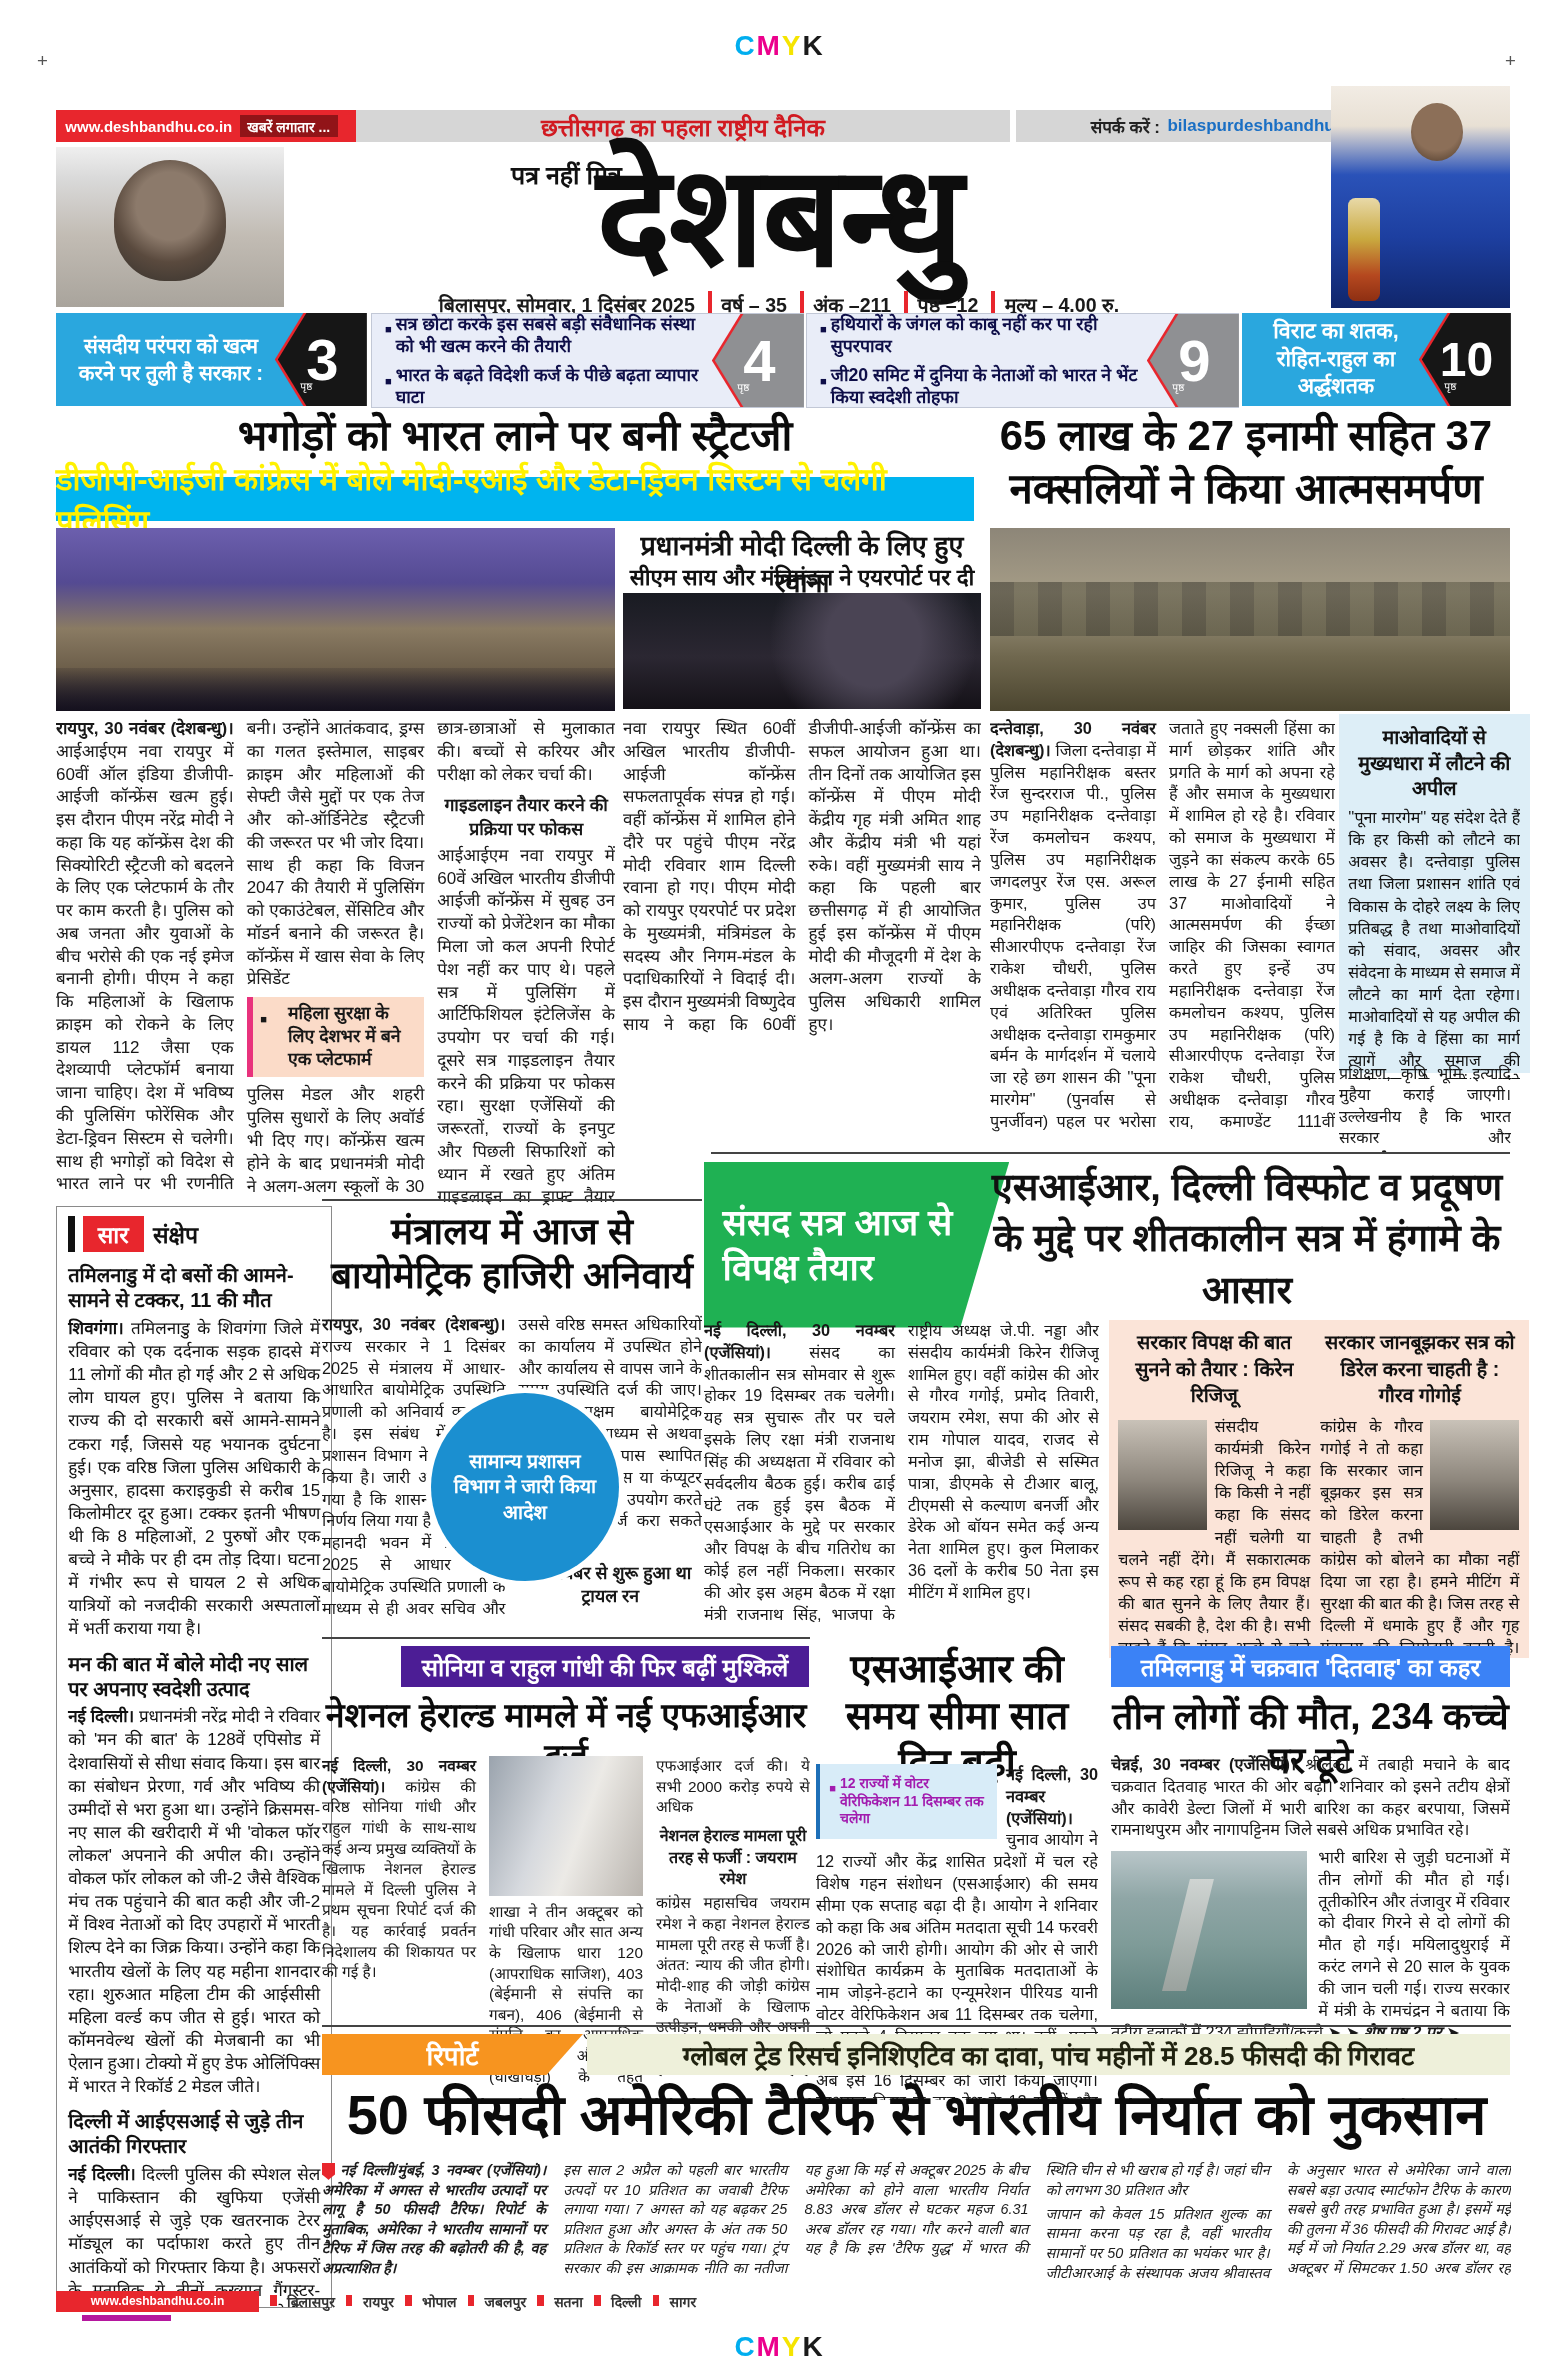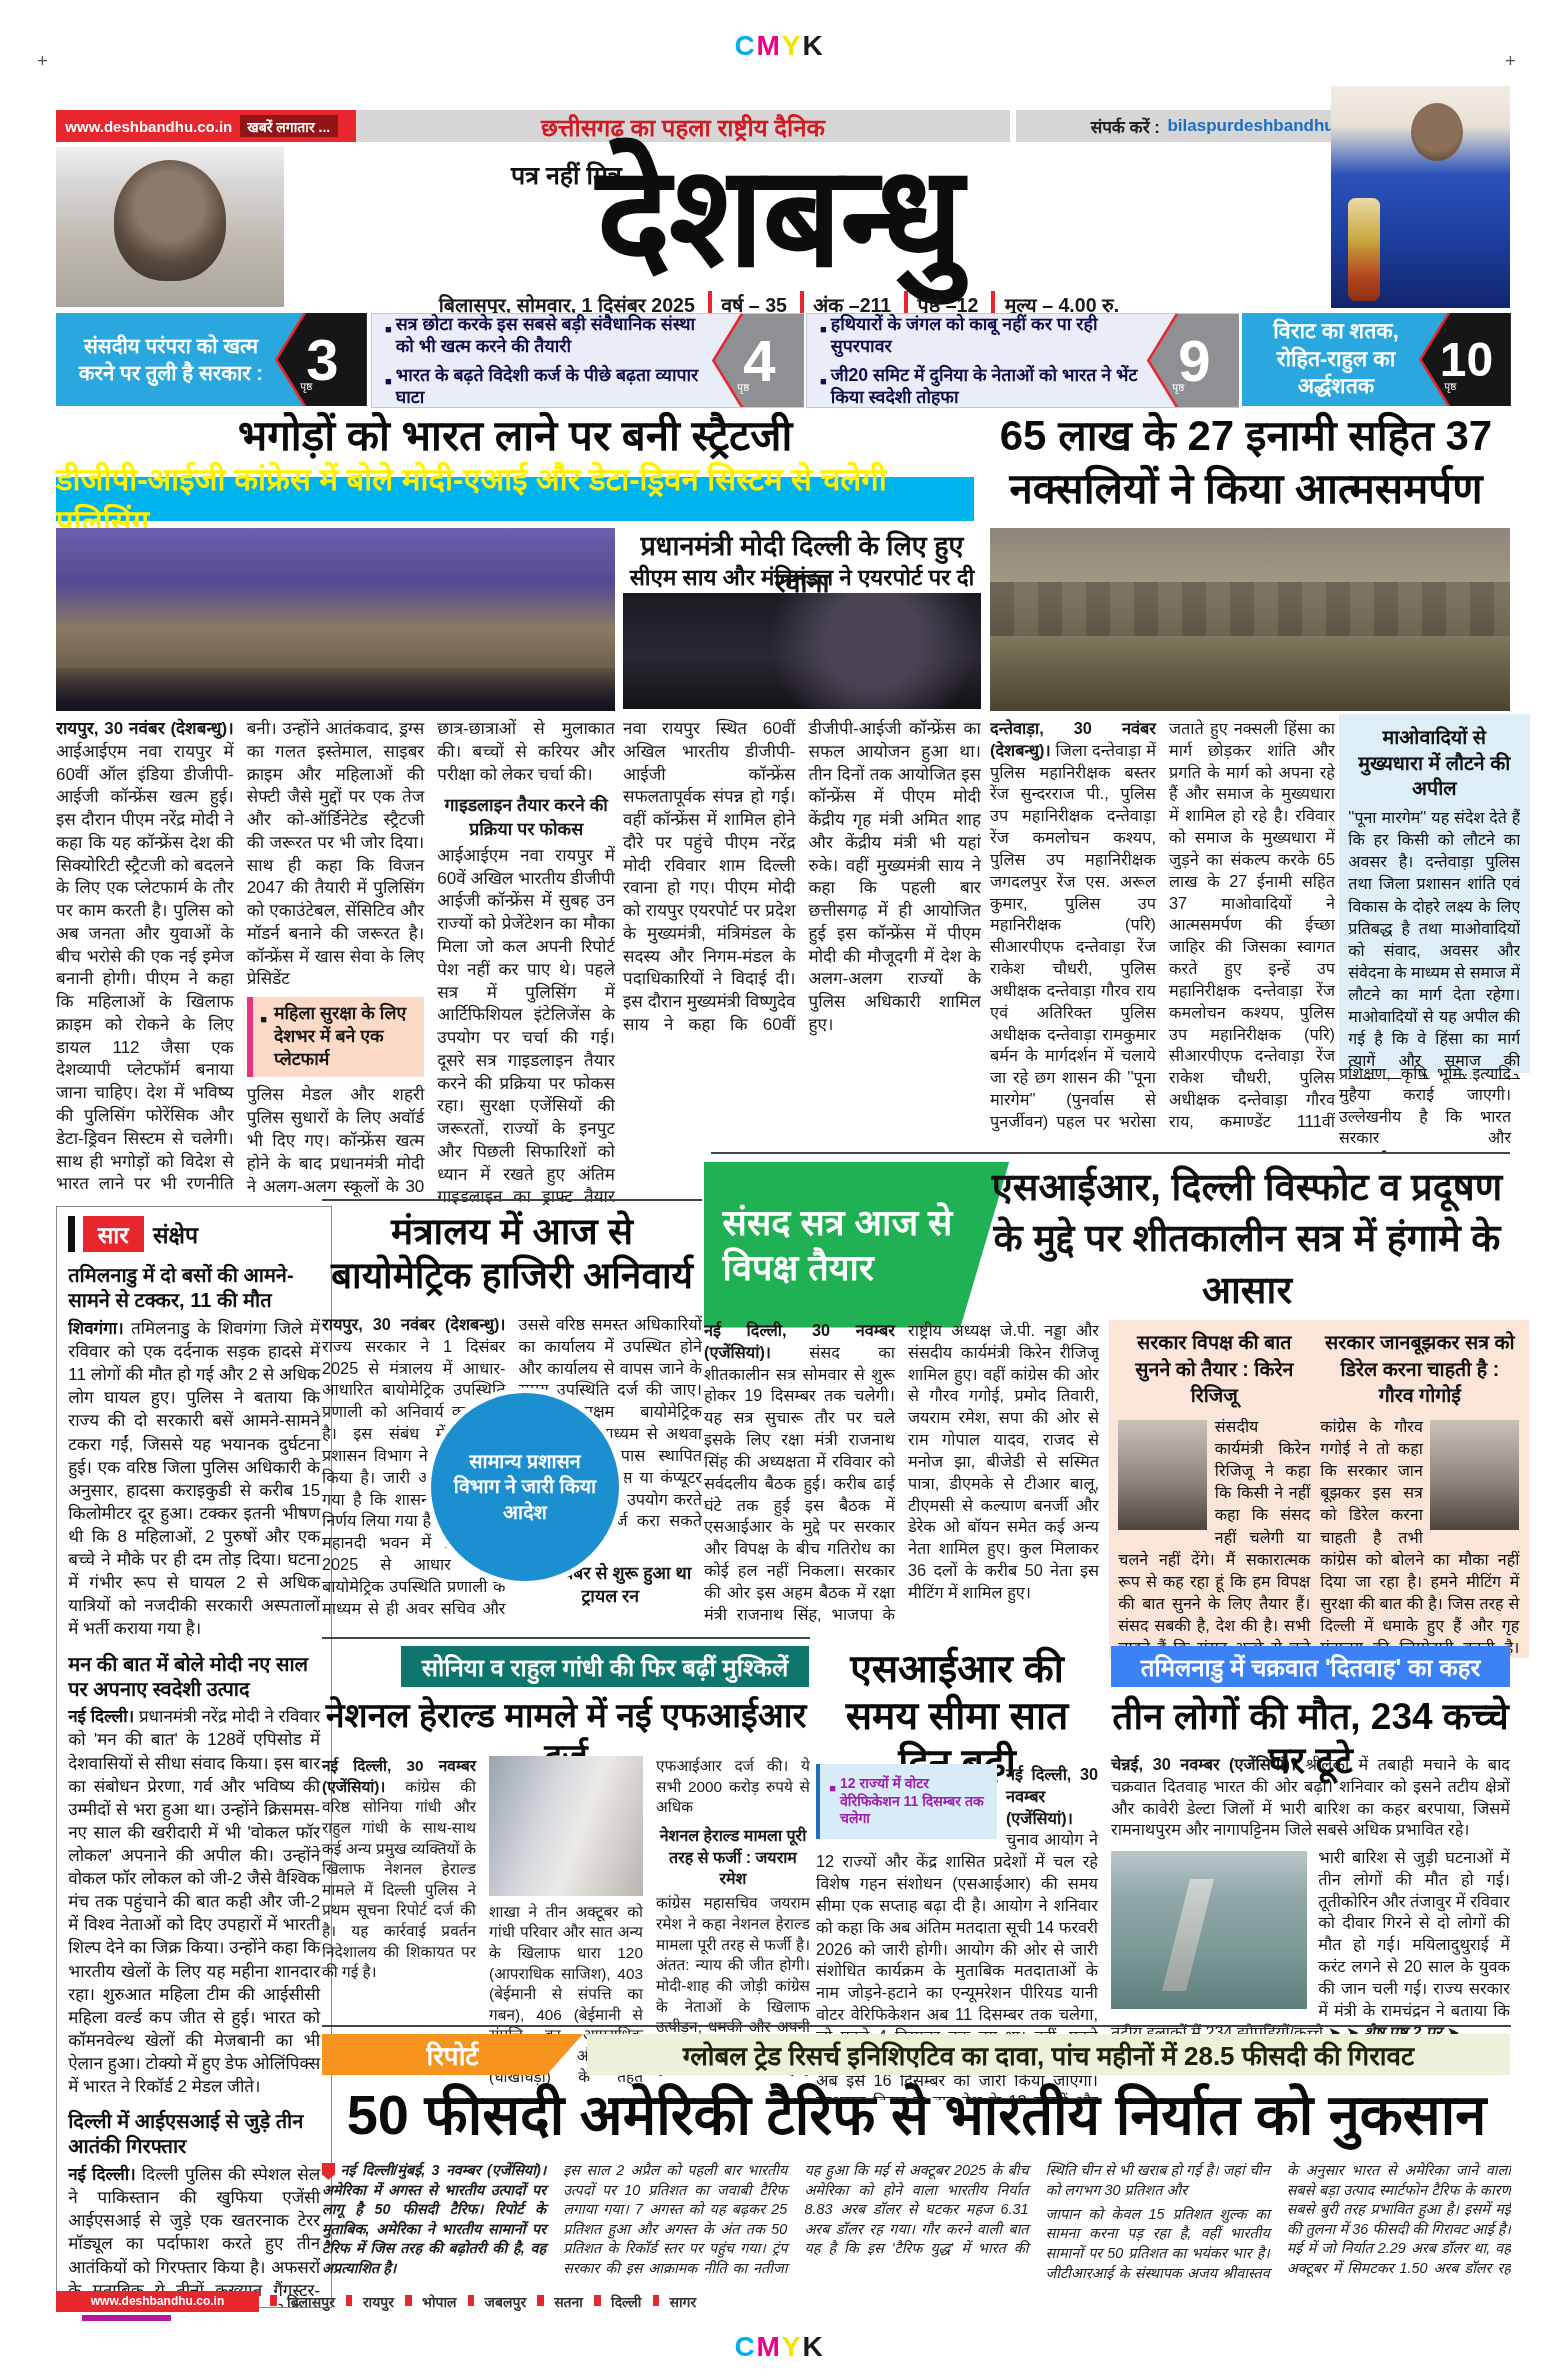--- a/index.html
+++ b/index.html
@@ -43,21 +43,21 @@
   .kicker{background:#00b4ef;color:#fff100;font-weight:800;font-size:31px;display:flex;align-items:center;justify-content:center}
   .h-mid{font-size:27px;font-weight:800}
   .h-mid-sub{font-size:22.4px;font-weight:bold}
   
   .bodytext{font-size:17px;line-height:1.34;color:#181818}
   .cols2{column-count:2;column-gap:13px}
   .cols3{column-count:3;column-gap:13px}
   .bodytext p{margin:0 0 5.6px 0;text-align:justify}
   .bodytext .dl{font-weight:bold}
   .subhead{font-weight:bold;font-size:17.7px;text-align:center;margin:7.5px 0 3.7px}
-  .pinkhead{background:#fbdbc8;border-left:6.5px solid #e8327c;padding:5.6px 7.5px;font-weight:bold;font-size:17.7px;line-height:1.3;margin:0 0 7.5px;display:flex;gap:7px;break-inside:avoid}
+  .pinkhead{background:#fbdbc8;border-left:6.5px solid #e8327c;padding:5.6px 7.5px;font-weight:bold;font-size:17.7px;line-height:1.3;margin:0 0 7.5px;display:flex;gap:21px;break-inside:avoid}
   .cont{font-weight:bold;font-style:italic;white-space:nowrap}
   
   .sidebox{background:#ddeef7;padding:11.2px 9.3px}
   .sidebox h4{margin:0 0 5.6px;font-size:19.6px;text-align:center;line-height:1.3}
   .sidebox .txt{font-size:16px;line-height:1.38;text-align:justify}
   
   .saar{border:0.9px solid #8a8a8a;padding:9.3px 11.2px}
   .saar-title{display:flex;align-items:center;gap:9.3px;border-left:7.5px solid #111;padding-left:7.5px;margin-bottom:7.5px}
   .saar-red{background:#e8262d;color:#fff;font-weight:800;font-size:23px;padding:1.9px 15px}
   .saar-rest{font-weight:800;font-size:23px;color:#111}
@@ -68,21 +68,21 @@
   .greenbox{background:#1fb153;color:#fff;font-weight:800;font-size:36px;line-height:1.25;clip-path:polygon(0 0,100% 0,84% 100%,0 100%);display:flex;flex-direction:column;justify-content:center;padding:9.3px 18.6px}
   .h-parl{font-size:38px;font-weight:800;line-height:1.35}
   .bulletbox{background:#d8ecf8;border-left:4.7px solid #1d6fb8;padding:7.5px 9.3px;margin:5.6px 0;break-inside:avoid}
   .bulletbox .trow{font-size:14px;color:#a21caf}
   .quotebox{background:#fbe4d8;padding:9.3px}
   .quotebox h4{margin:0 0 7.5px;font-size:19.6px;text-align:center;line-height:1.35}
   .quotebox .txt{font-size:16px;line-height:1.38;text-align:justify}
   .qphoto{width:89px;height:110px;margin:3.7px 7.5px 3.7px 0;float:left;background:linear-gradient(180deg,#c9c2b8,#8d867c 55%,#4c463e)}
   .qphoto.right{float:right;margin:3.7px 0 3.7px 7.5px}
   
-  .strip-red{background:#0f766e;color:#fff;font-weight:800;font-size:24px;display:flex;align-items:center;justify-content:center}
+  .strip-red{background:#4c1d95;color:#fff;font-weight:800;font-size:24px;display:flex;align-items:center;justify-content:center}
   .strip-blue{background:#3b82f6;color:#fff;font-weight:800;font-size:24px;display:flex;align-items:center;justify-content:center}
   .strip-olive{background:#eef0da;color:#20220f;font-weight:800;font-size:26px;display:flex;align-items:center;justify-content:center}
   .label-orange{background:#f7941f;color:#fff;font-weight:800;font-size:26px;display:flex;align-items:center;justify-content:center;clip-path:polygon(0 0,100% 0,86% 100%,0 100%)}
   .h-sec{font-weight:800;line-height:1.2;color:#0b0b0b}
   .rule{background:#444;height:1.9px}
   
   .badge{border-radius:50%;background:#1b8fd0;color:#fff;font-weight:800;font-size:19.6px;display:flex;align-items:center;justify-content:center;text-align:center;padding:13px;box-shadow:0 0 0 5.6px #fff;line-height:1.3}
   
   .tariff-body{column-count:5;column-gap:17px;font-size:14.4px;line-height:1.36;font-style:italic;color:#1c1c1c}
   .tariff-body p{margin:0 0 4.7px;text-align:justify}

